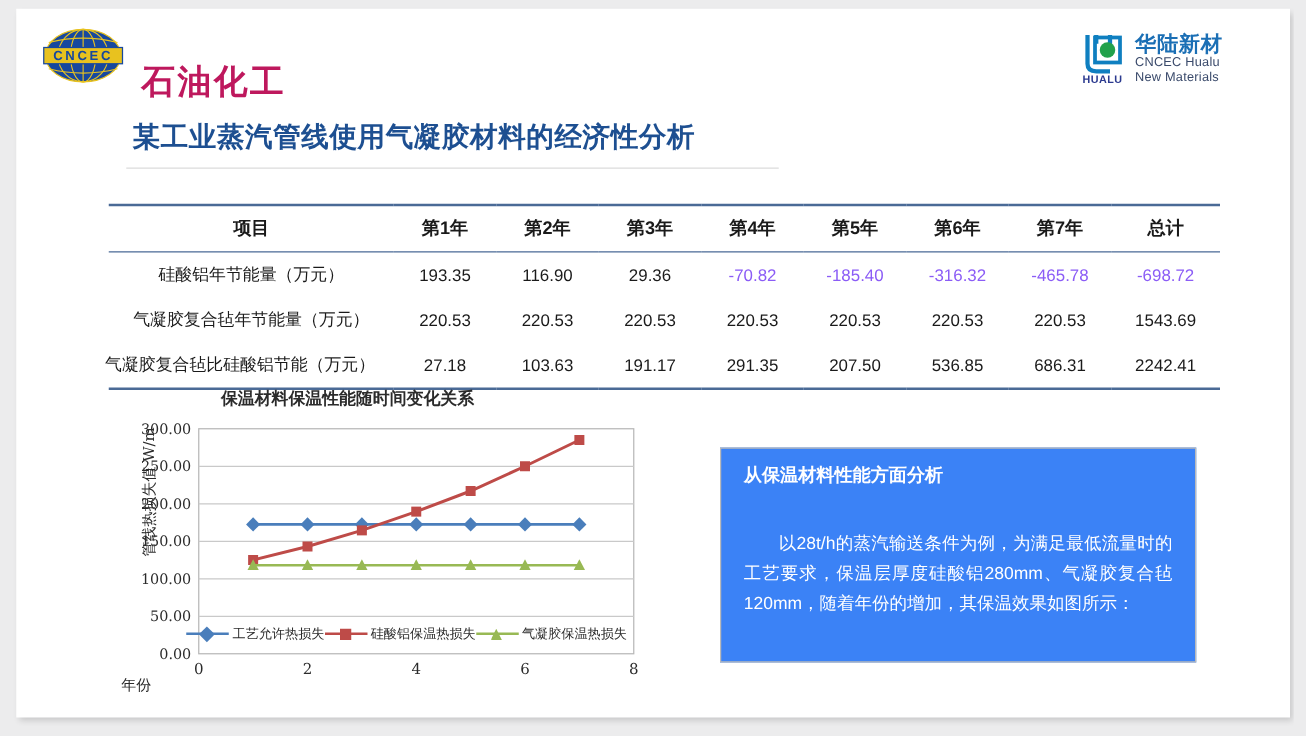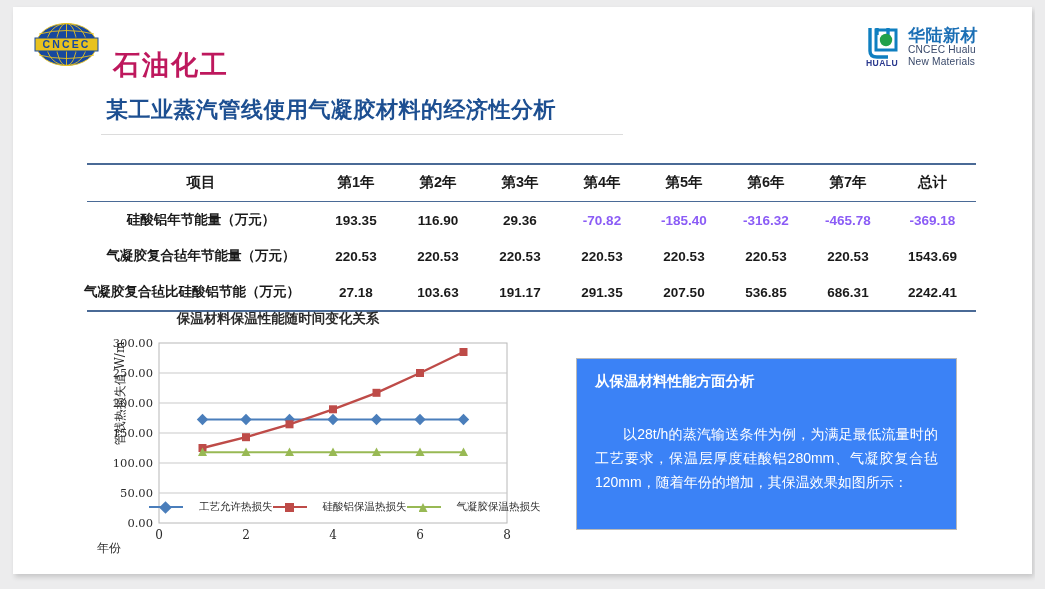--- a/index.html
+++ b/index.html
@@ -99,21 +99,20 @@
     text-align: center;
     border-top: 2px solid #4a6a96;
     border-bottom: 1.6px solid #4a6a96;
     white-space: nowrap;
   }
   table.data-table tbody td {
     padding: 9px 0 9px 0;
     text-align: center;
     white-space: nowrap;
     font-size: 13.5px;
-    font-weight: bold;
   }
   table.data-table tbody tr:last-child td {
     border-bottom: 2px solid #4a6a96;
   }
   td.rowlabel, th.rowlabel {
     text-align: center;
   }
   td.neg { color: #8b5cf6; }
 
   
@@ -186,21 +185,21 @@
     top: 193px;
     width: 350px;
     display: flex;
     justify-content: space-between;
     align-items: center;
     font-family: "DejaVu Serif", "Liberation Serif", serif;
     font-size: 10.5px;
     color: #2b2b2b;
     pointer-events: none;
   }
-  .legend-item { display:flex; align-items:center; gap:16px; white-space:nowrap; }
+  .legend-item { display:flex; align-items:center; gap:3px; white-space:nowrap; }
   .legend-swatch { width: 34px; height: 12px; position: relative; }
   .legend-swatch i {
     position:absolute; left:0; top:5px; width:34px; height:2.2px; display:block;
   }
   .legend-swatch b {
     position:absolute; left:12px; top:2px; width:9px; height:9px; display:block;
   }
   .lg-blue i { background:#4a7ebb; }
   .lg-blue b { background:#4a7ebb; transform: rotate(45deg); }
   .lg-red i { background:#be4b48; }
@@ -308,21 +307,21 @@
         <tbody>
           <tr>
             <td class="rowlabel">硅酸铝年节能量（万元）</td>
             <td>193.35</td>
             <td>116.90</td>
             <td>29.36</td>
             <td class="neg">-70.82</td>
             <td class="neg">-185.40</td>
             <td class="neg">-316.32</td>
             <td class="neg">-465.78</td>
-            <td class="neg">-369.18</td>
+            <td class="neg">-698.72</td>
           </tr>
           <tr>
             <td class="rowlabel">气凝胶复合毡年节能量（万元）</td>
             <td>220.53</td>
             <td>220.53</td>
             <td>220.53</td>
             <td>220.53</td>
             <td>220.53</td>
             <td>220.53</td>
             <td>220.53</td>

